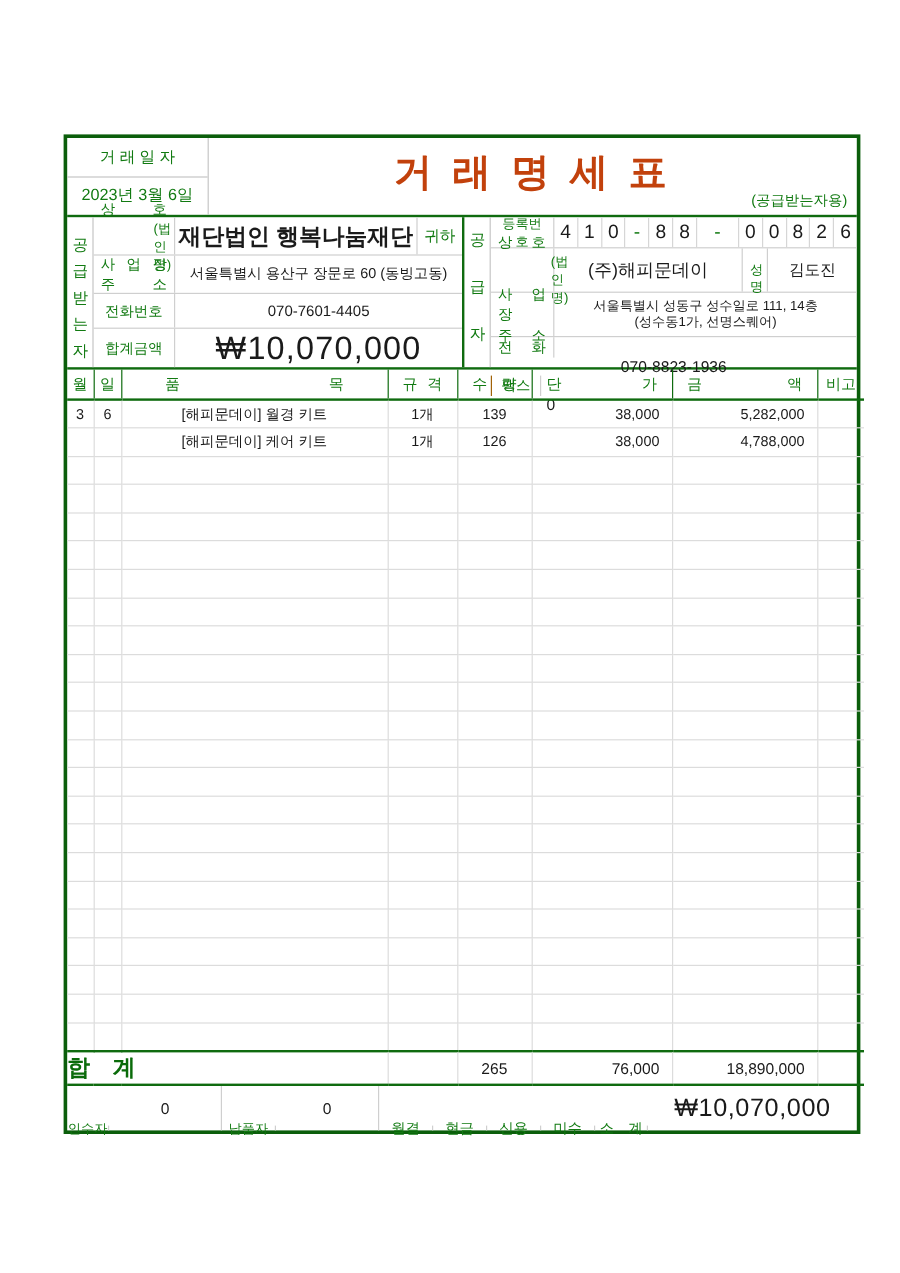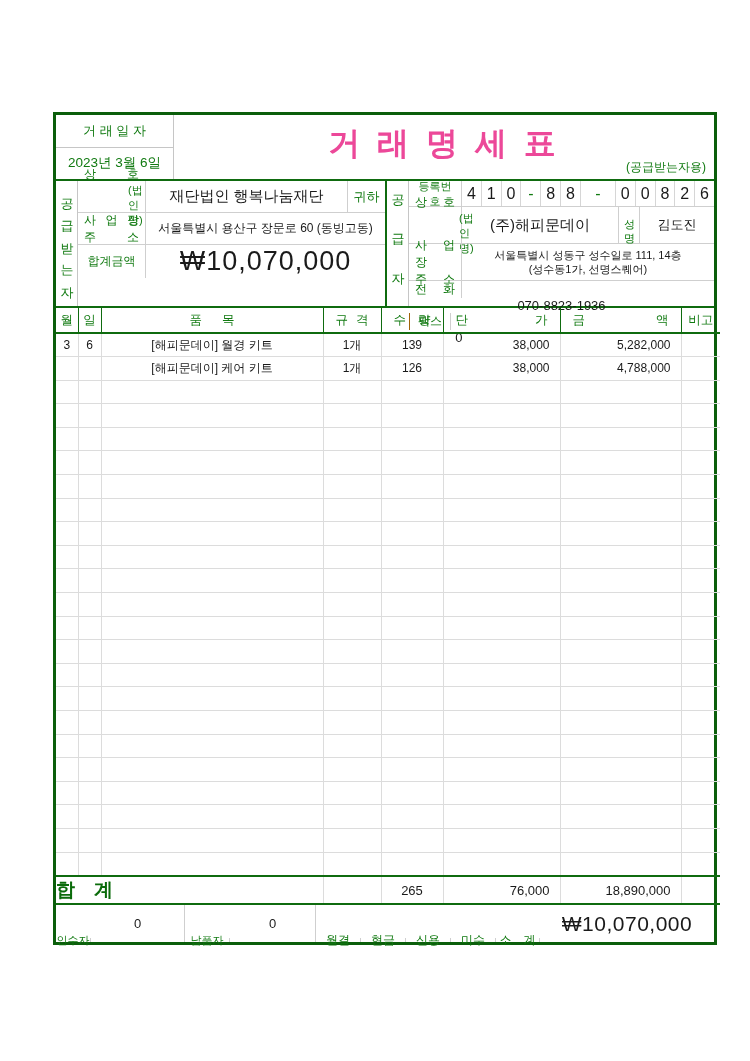--- a/index.html
+++ b/index.html
@@ -10,41 +10,41 @@
           border:3px solid #0b5e0b; display:flex; flex-direction:column; }
 
   
   .hdr { height:66px; display:flex; border-bottom:2px solid #0f6b0f; }
   .datebox { width:118px; border-right:1px solid #c6c6c6; display:flex; flex-direction:column; }
   .datebox-label { flex:1; display:flex; align-items:center; justify-content:center;
                    color:#117a11; font-size:13px; border-bottom:1px solid #c6c6c6; }
   .datebox-value { flex:1; display:flex; align-items:center; justify-content:center;
                    color:#117a11; font-size:13.5px; }
   .titlebox { flex:1; position:relative; display:flex; align-items:center; justify-content:center; }
-  .title { color:#ec4899; font-size:32px; font-weight:bold; letter-spacing:4px; margin-top:-6px; }
+  .title { color:#c2410c; font-size:32px; font-weight:bold; letter-spacing:4px; margin-top:-6px; }
   .subtitle { position:absolute; right:8px; bottom:3px; color:#117a11; font-size:12px; }
 
   
   .parties { height:127px; display:flex; border-bottom:2px solid #0f6b0f; }
   .party { width:332px; display:flex; }
   .party.right { border-left:2px solid #0f6b0f; }
   .vstrip { width:22px; border-right:1px solid #c6c6c6; display:flex; align-items:center; justify-content:center;
             color:#117a11; font-size:13px; writing-mode:vertical-rl; text-orientation:upright; }
   .vstrip.buyer { letter-spacing:9px; }
   .vstrip.supplier { letter-spacing:26px; }
   .prow-wrap { flex:1; display:flex; flex-direction:column; }
   .prow { display:flex; border-bottom:1px solid #cfcfcf; }
   .prow:last-child { border-bottom:none; }
   .plabel { border-right:1px solid #cfcfcf; color:#117a11; font-size:12px;
             display:flex; flex-direction:column; justify-content:center; padding:0 6px; }
   .spread { text-align:justify; text-align-last:justify; width:100%; }
   .pval { flex:1; display:flex; align-items:center; justify-content:center; font-size:12px; }
   .left .plabel { width:68px; }
   .r1 { height:32px; } .r2 { height:32px; } .r3 { height:30px; } .r4 { height:33px; border-bottom:none; }
-  .buyer-name { font-size:15px; font-weight:normal; }
+  .buyer-name { font-size:19px; font-weight:bold; }
   .gwiha { width:38px; border-left:1px solid #cfcfcf; display:flex; align-items:center; justify-content:center;
            color:#117a11; font-size:13px; }
   .big-total { font-size:27px; letter-spacing:1px; }
   .small2 { font-size:11px;margin-left:44px; }
 
   .right .plabel { width:53px; }
   .s1 { height:26px; } .s2 { height:37px; } .s3 { height:37px; } .s4 { height:27px; border-bottom:none;flex-direction:column; }
   .reg-cells { flex:1; display:flex; }
   .reg-cell { flex:1; border-right:1px solid #d6d6d6; display:flex; align-items:center; justify-content:center;
               font-size:16px; }
@@ -65,21 +65,21 @@
 
   
   table.items { width:100%; height:597px; border-collapse:collapse; table-layout:fixed; }
   .items th { color:#117a11; font-size:12.5px; font-weight:normal; height:25px;
               border:1px solid #0f6b0f; border-top:none; border-bottom:2px solid #0f6b0f; }
   .items th:first-child { border-left:none; } .items th:last-child { border-right:none; }
   .items td { border:1px solid #dcdcdc; font-size:12px; height:23px; overflow:hidden; white-space:nowrap; }
   .items tbody td { text-align:center; }
   .items td:first-child { border-left:none; } .items td:last-child { border-right:none; }
   .items td.c-price, .items td.c-amount { text-align:right; padding-right:10px; }
-  .items .hd-name { text-align:justify; text-align-last:justify; padding:0 88px; }
+  .items .hd-name { text-align:justify; text-align-last:justify; padding:0 36px; }
   .items .hd-sp { text-align:justify; text-align-last:justify; padding:0 12px; }
   .items tr.total-row td { height:28px; border-top:2px solid #0f6b0f; border-bottom:2px solid #0f6b0f;
                            font-size:13px; }
   .items tr.total-row td.t-label { color:#0a6b0a; font-size:19px; font-weight:bold; text-align:left; }
   .items tr.total-row td.t-qty { text-align:center; }
   .items tr.total-row td.t-price, .items tr.total-row td.t-amount { text-align:right; padding-right:10px; }
 
   
   .footer { height:37px; display:flex; }
   .fcell { border-right:1px solid #cfcfcf; display:flex; align-items:center; justify-content:center; }
@@ -121,20 +121,26 @@
             </div>
             <div class="pval buyer-name">재단법인 행복나눔재단</div>
             <div class="gwiha">귀하</div>
           </div>
           <div class="prow r2">
             <div class="plabel">
               <div class="spread">사 업 장</div>
               <div class="spread">주 소</div>
             </div>
             <div class="pval">서울특별시 용산구 장문로 60 (동빙고동)</div>
+          </div>
+          <div class="prow r3">
+            <div class="plabel">
+              <div style="text-align:center">전화번호</div>
+            </div>
+            <div class="pval" style="font-size:12.5px">070-7601-4405</div>
           </div>
           <div class="prow r4">
             <div class="plabel">
               <div style="text-align:center">합계금액</div>
             </div>
             <div class="pval big-total">₩10,070,000</div>
           </div>
         </div>
       </div>
 

